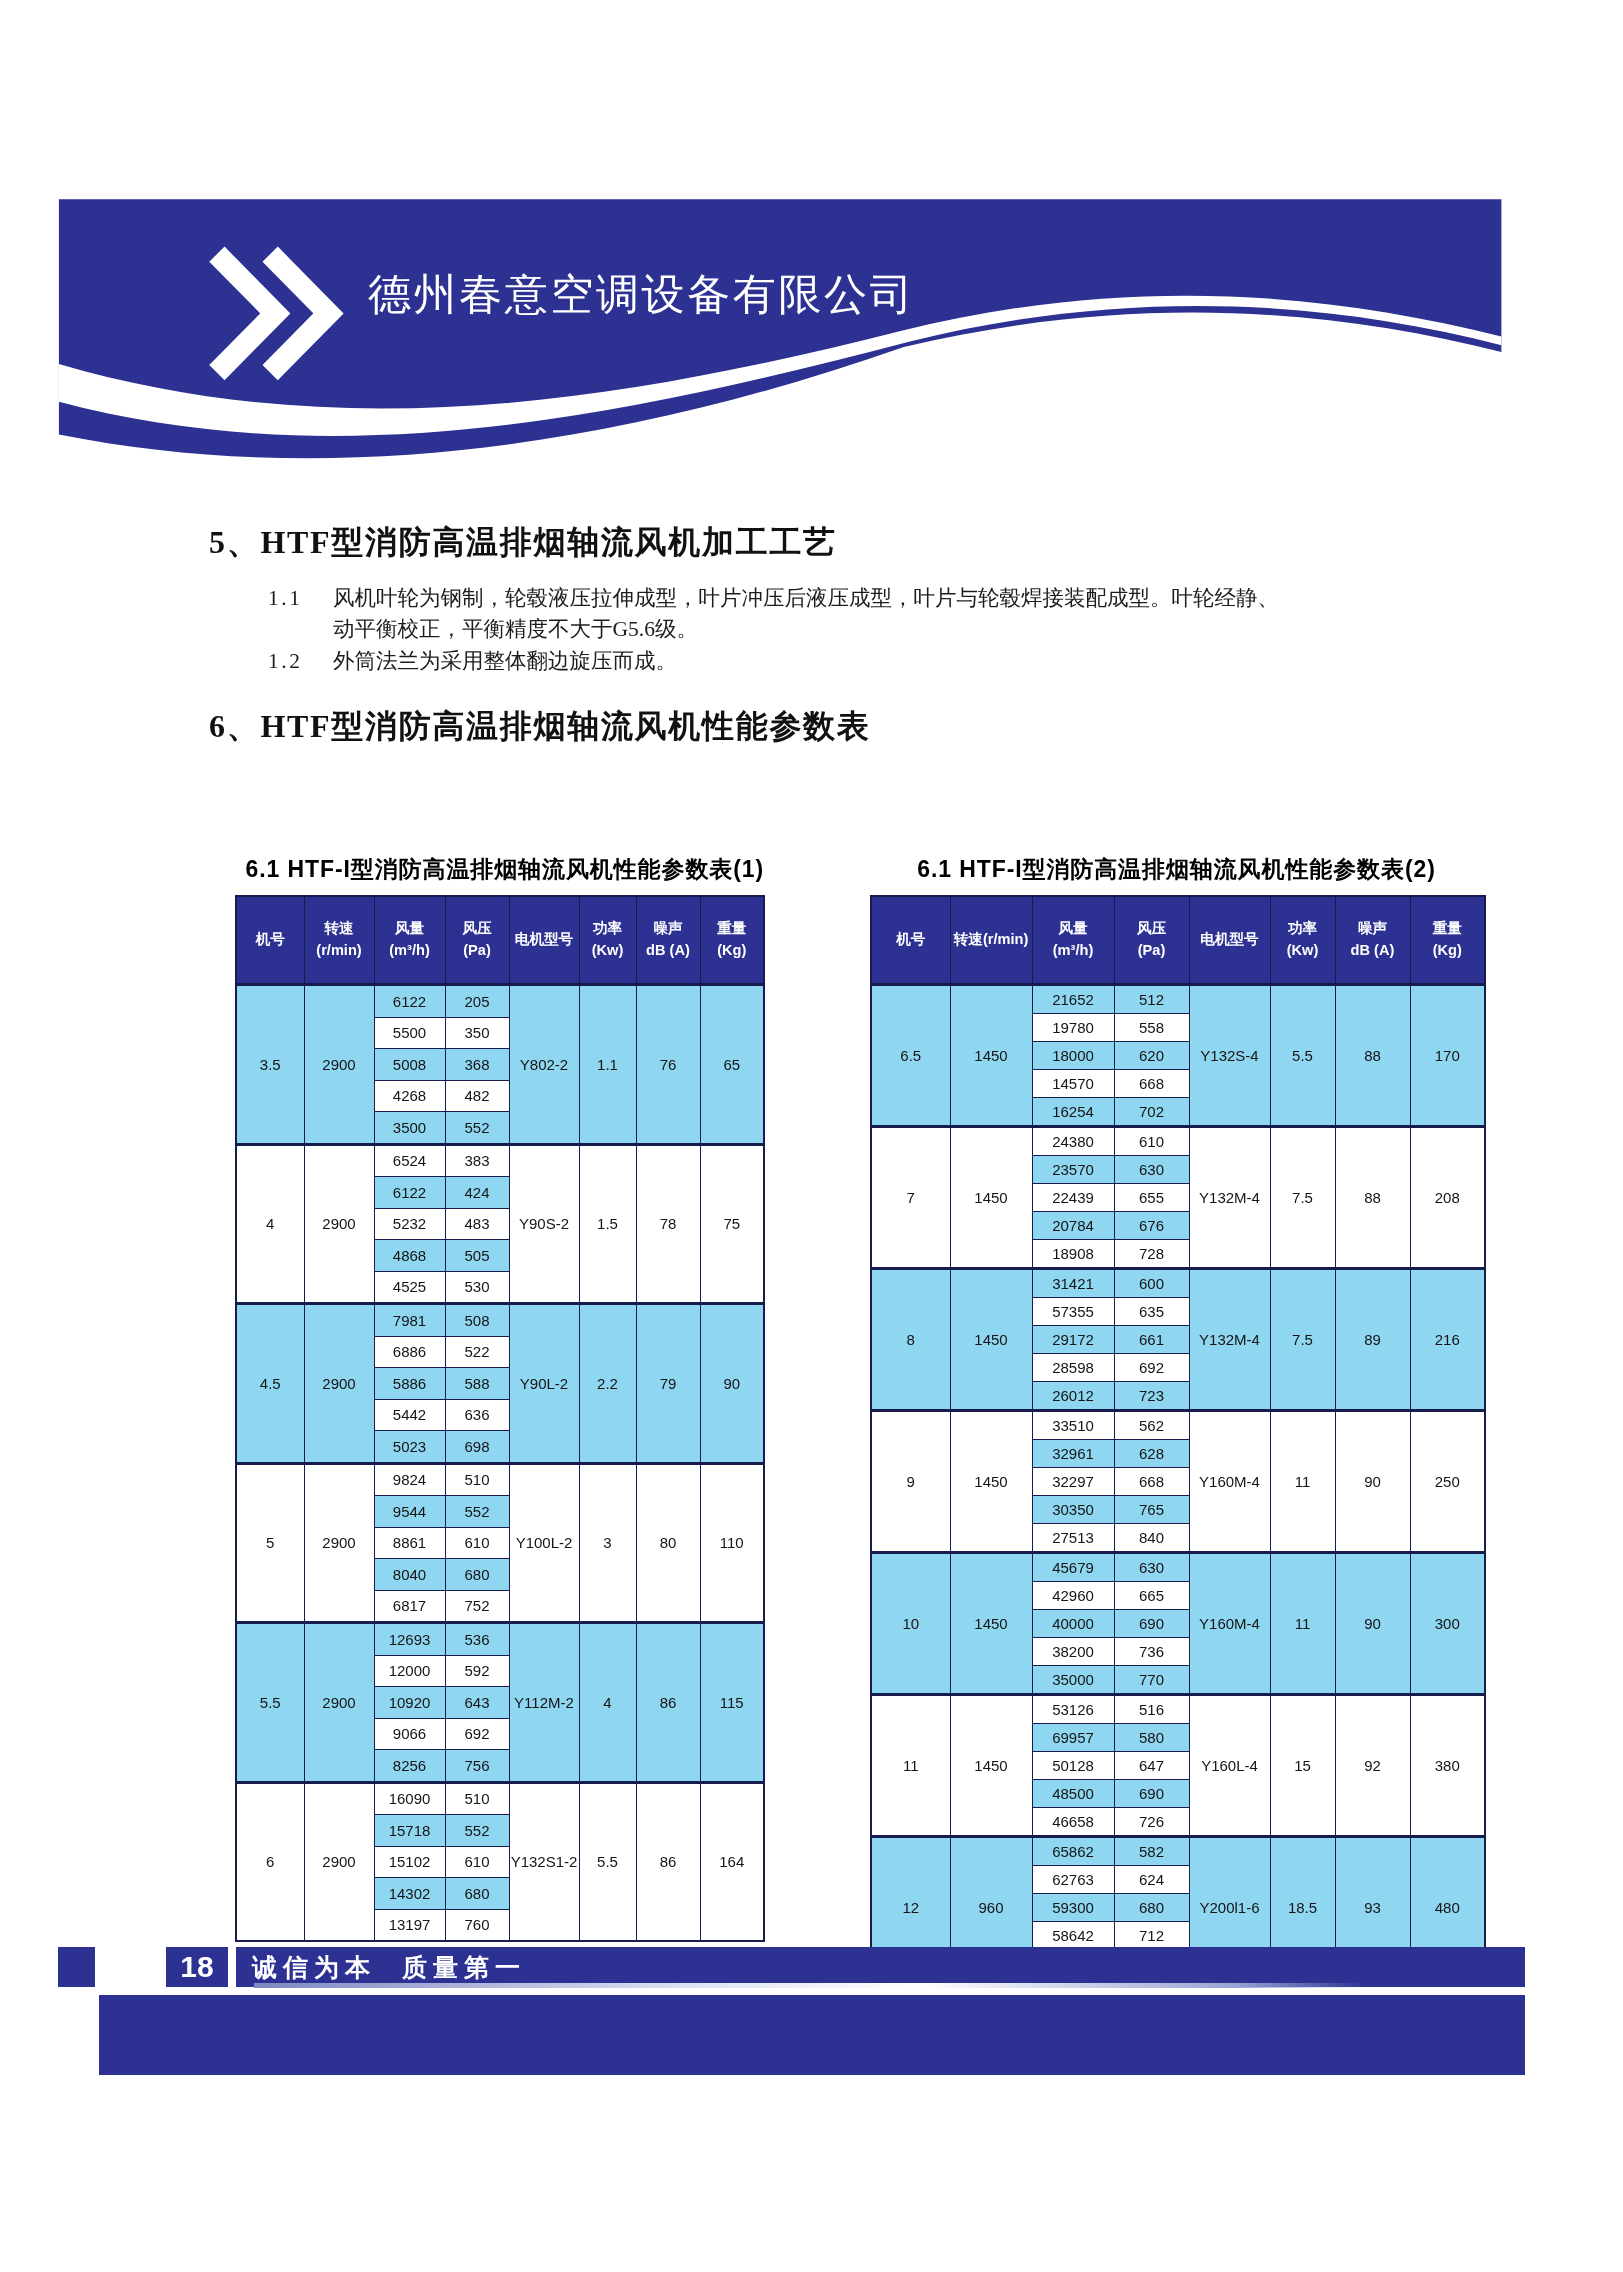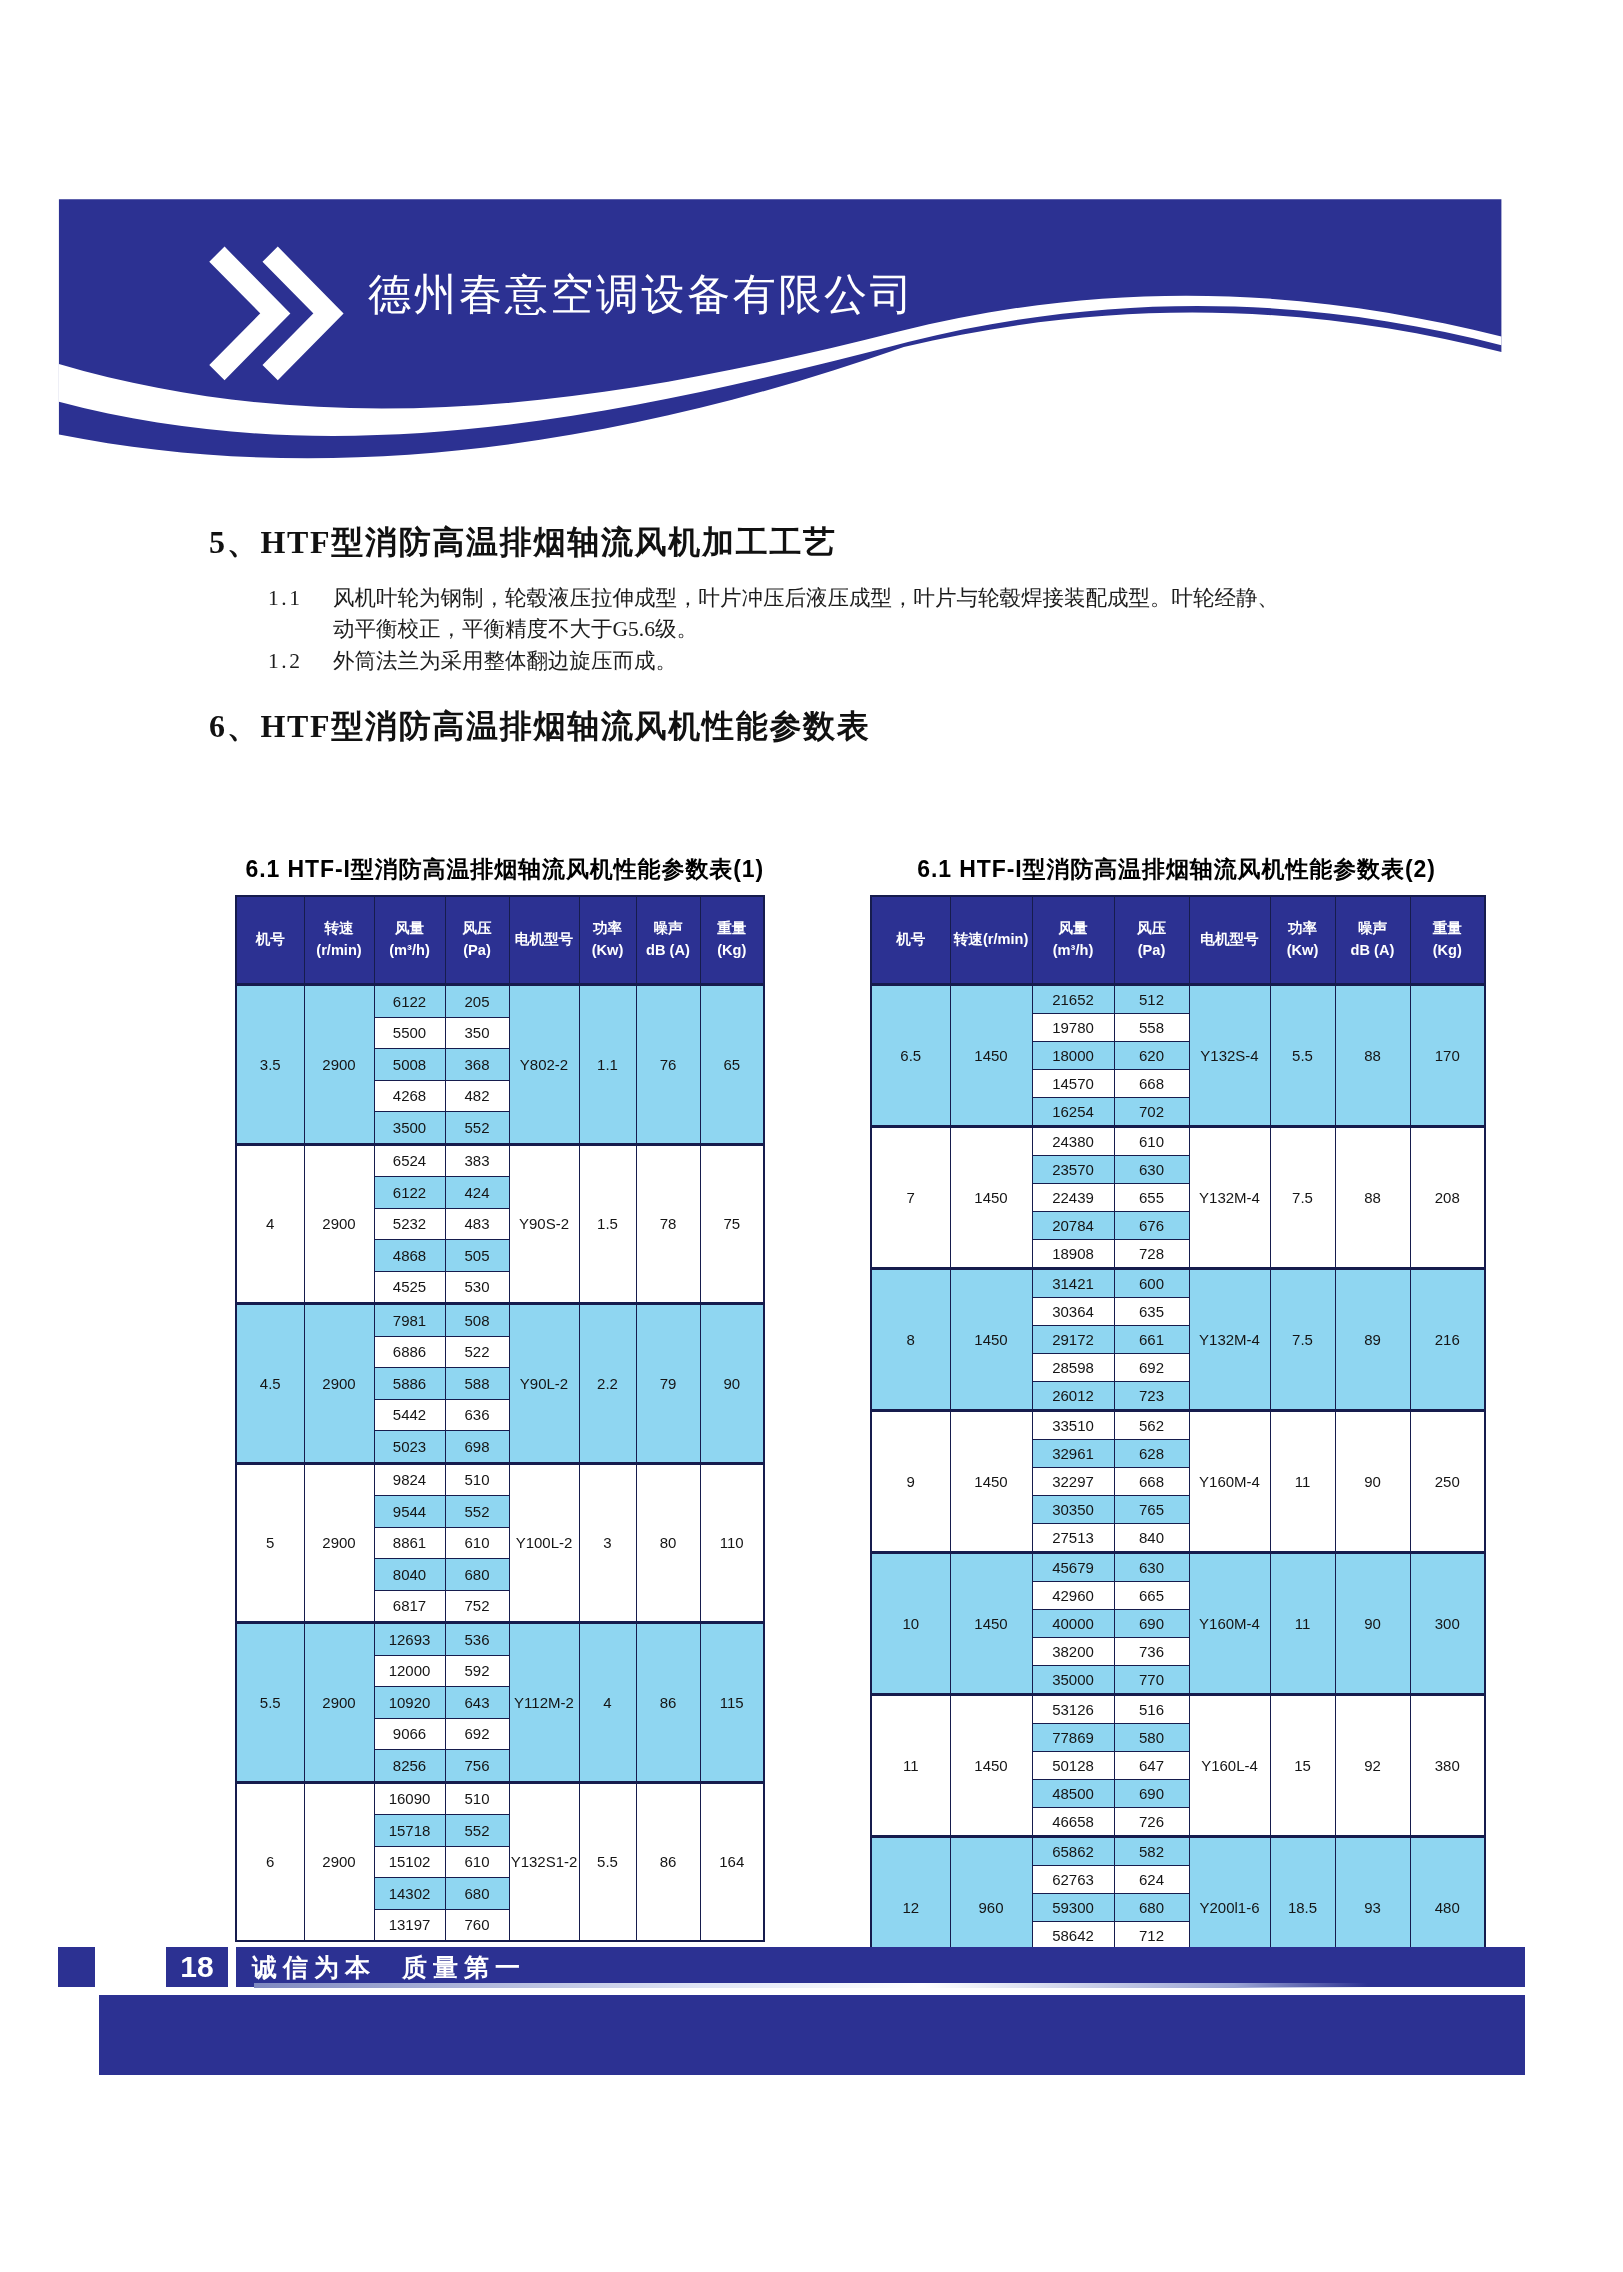--- a/index.html
+++ b/index.html
@@ -374,21 +374,21 @@
           <td class="c-blue" rowspan="5">8</td>
           <td class="c-blue" rowspan="5">1450</td>
           <td class="c-blue">31421</td>
           <td class="c-blue">600</td>
           <td class="c-blue" rowspan="5">Y132M-4</td>
           <td class="c-blue" rowspan="5">7.5</td>
           <td class="c-blue" rowspan="5">89</td>
           <td class="c-blue" rowspan="5">216</td>
         </tr>
         <tr>
-          <td class="c-white">30364</td>
+          <td class="c-white">57355</td>
           <td class="c-white">635</td>
         </tr>
         <tr>
           <td class="c-blue">29172</td>
           <td class="c-blue">661</td>
         </tr>
         <tr>
           <td class="c-white">28598</td>
           <td class="c-white">692</td>
         </tr>
@@ -452,21 +452,21 @@
           <td class="c-white" rowspan="5">11</td>
           <td class="c-white" rowspan="5">1450</td>
           <td class="c-white">53126</td>
           <td class="c-white">516</td>
           <td class="c-white" rowspan="5">Y160L-4</td>
           <td class="c-white" rowspan="5">15</td>
           <td class="c-white" rowspan="5">92</td>
           <td class="c-white" rowspan="5">380</td>
         </tr>
         <tr>
-          <td class="c-blue">77869</td>
+          <td class="c-blue">69957</td>
           <td class="c-blue">580</td>
         </tr>
         <tr>
           <td class="c-white">50128</td>
           <td class="c-white">647</td>
         </tr>
         <tr>
           <td class="c-blue">48500</td>
           <td class="c-blue">690</td>
         </tr>

